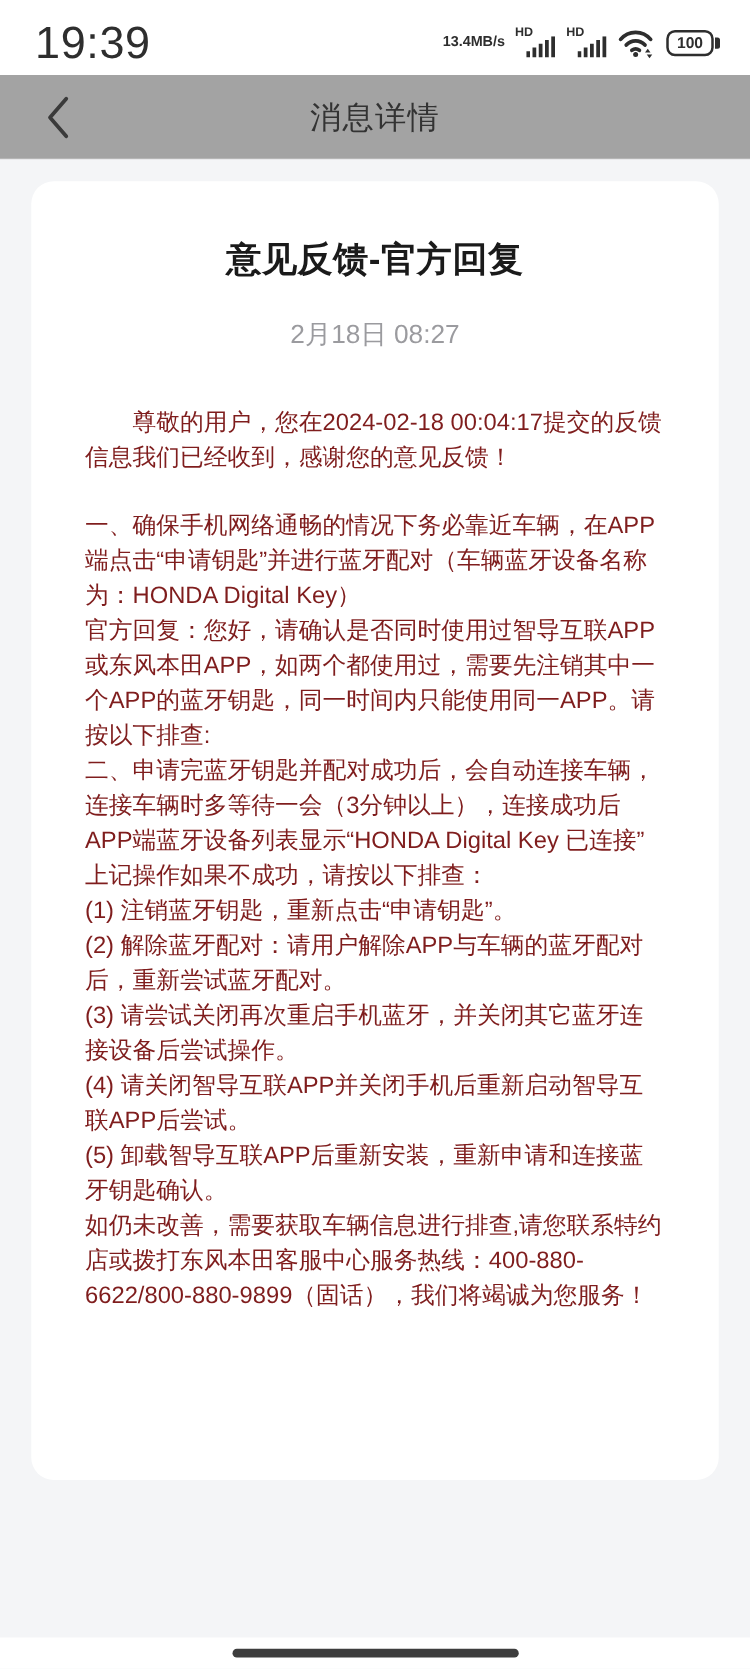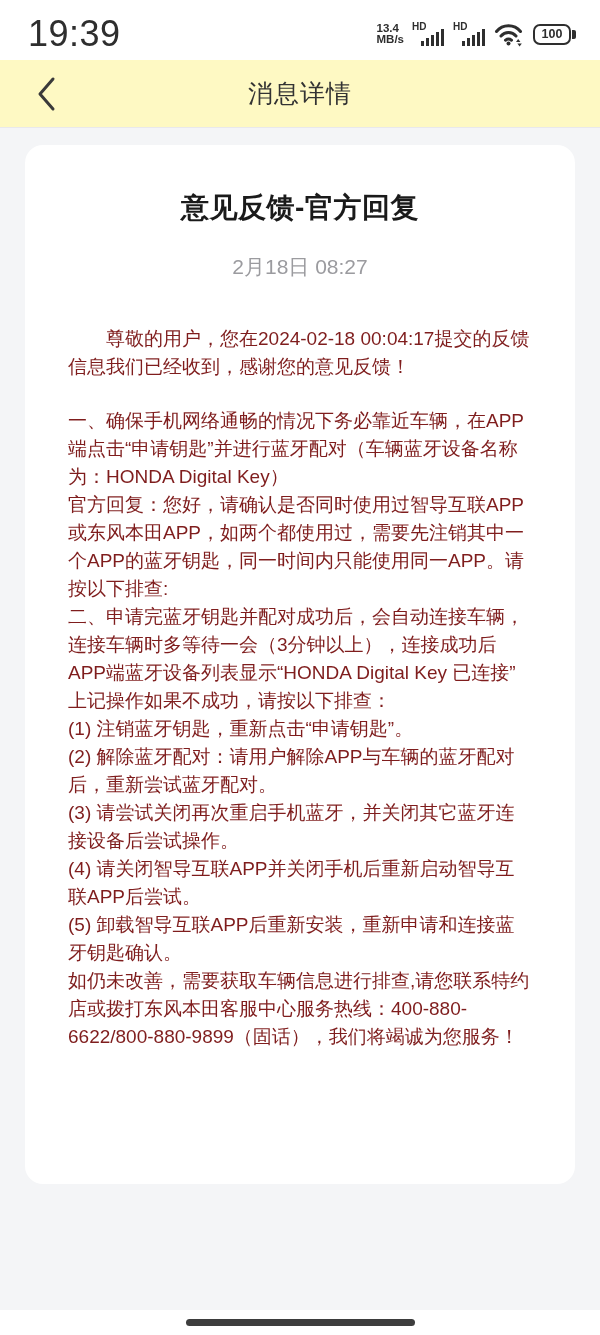--- a/index.html
+++ b/index.html
@@ -13,36 +13,36 @@
   }
   .topbar { background:#ffffff; }
   
   .status-bar {
     height:60px; background:#fff;
     display:flex; justify-content:space-between; align-items:center;
     padding:8px 24px 0 28px;
   }
   .time { font-size:36px; font-weight:500; color:#2e2e2e; letter-spacing:.5px; }
   .status-right { display:flex; align-items:center; gap:8px; }
-  .speed { display:flex; flex-direction:column; line-height:11px; font-size:11.5px; font-weight:700; color:#2e2e2e; }
+  .speed { display:flex; flex-direction:row; line-height:11px; font-size:11.5px; font-weight:700; color:#2e2e2e; }
   .sim { position:relative; width:33px; height:27px; }
   .sim .hd { position:absolute; top:0; left:0; font-size:10px; font-weight:700; color:#2e2e2e; }
   .sim svg { position:absolute; bottom:2px; right:0; }
   .battery {
     display:flex; align-items:center; margin-left:2px;
   }
   .battery .shell {
     border:2px solid #2e2e2e; border-radius:7px; width:38px; height:21px;
     display:flex; align-items:center; justify-content:center;
     font-size:12.5px; font-weight:700; color:#2e2e2e;
   }
   .battery .nub { width:4px; height:9px; background:#2e2e2e; border-radius:0 2px 2px 0; margin-left:1px; }
   
   .header {
-    height:68px; background:#fef9c3; position:relative;
+    height:68px; background:#a3a3a3; position:relative;
     display:flex; align-items:center; justify-content:center;
     border-bottom:1px solid #e9e9eb;
   }
   .back-btn {
     position:absolute; left:30px; top:12px;
     background:none; border:none; cursor:pointer; padding:4px;
     display:flex; align-items:center;
   }
   .header-title { font-size:25px; font-weight:500; color:#333; letter-spacing:1px; }
   

